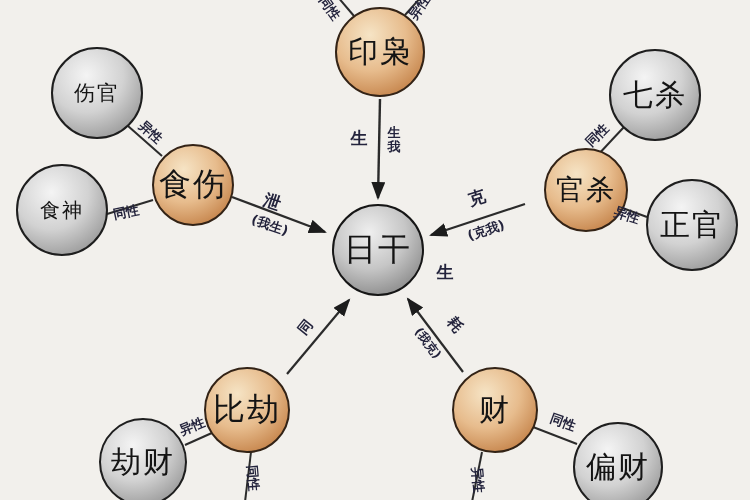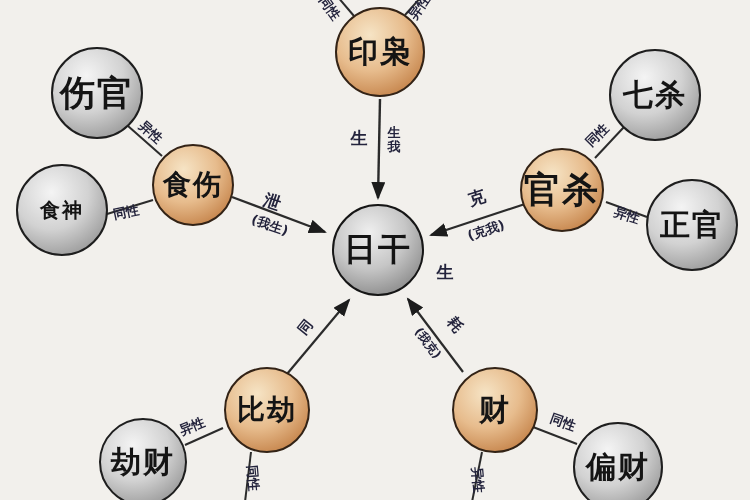--- a/index.html
+++ b/index.html
@@ -5,21 +5,21 @@
   html,body{margin:0;padding:0;}
   body{font-family:"DejaVu Sans",sans-serif;}
   .stage{
     position:relative;width:750px;height:500px;overflow:hidden;
     background:#f2f0ec;
   }
   .wires{position:absolute;left:0;top:0;}
   .node{
     position:absolute;border-radius:50%;
     display:flex;align-items:center;justify-content:center;
-    font-weight:bold;color:#141414;letter-spacing:2px;
+    font-weight:normal;color:#141414;letter-spacing:2px;
     box-sizing:border-box;white-space:nowrap;
   }
   .node.orange{
     background:radial-gradient(circle at 38% 30%, #f6e4c5 0%, #e7bc8d 45%, #c98a52 78%, #ad6f3d 100%);
     border:2.5px solid #332316;
   }
   .node.gray{
     background:radial-gradient(circle at 38% 30%, #f4f4f4 0%, #d2d2d2 45%, #a5a5a5 75%, #878787 100%);
     border:2.5px solid #1e1e1e;
   }
@@ -60,27 +60,27 @@
     <line x1="577" y1="444" x2="533" y2="427" stroke="#2b2b2b" stroke-width="2"></line>
 
     <line x1="251" y1="452" x2="245" y2="502" stroke="#2b2b2b" stroke-width="2"></line>
     <line x1="482" y1="452" x2="472" y2="502" stroke="#2b2b2b" stroke-width="2"></line>
     <line x1="354" y1="16" x2="337" y2="-4" stroke="#2b2b2b" stroke-width="2"></line>
     <line x1="405" y1="15" x2="422" y2="-4" stroke="#2b2b2b" stroke-width="2"></line>
   </svg>
 
   <div class="node orange" style="left:335px;top:7px;width:90px;height:90px;font-size:30px;">印枭</div>
   <div class="node center" style="left:332px;top:204px;width:92px;height:92px;font-size:32px;">日干</div>
-  <div class="node gray" style="left:51px;top:47px;width:92px;height:92px;font-size:35px;">伤官</div>
+  <div class="node gray" style="left:51px;top:47px;width:92px;height:92px;font-size:21px;">伤官</div>
   <div class="node gray" style="left:16px;top:164px;width:92px;height:92px;font-size:20px;">食神</div>
-  <div class="node orange" style="left:152px;top:144px;width:82px;height:82px;font-size:28px;text-align:center;">食伤</div>
+  <div class="node orange" style="left:152px;top:144px;width:82px;height:82px;font-size:32px;text-align:center;">食伤</div>
   <div class="node gray" style="left:609px;top:49px;width:92px;height:92px;font-size:30px;">七杀</div>
   <div class="node gray" style="left:646px;top:179px;width:92px;height:92px;font-size:30px;">正官</div>
-  <div class="node orange" style="left:520px;top:148px;width:84px;height:84px;font-size:36px;">官杀</div>
-  <div class="node orange" style="left:224px;top:367px;width:86px;height:86px;font-size:28px;">比劫</div>
+  <div class="node orange" style="left:544px;top:148px;width:84px;height:84px;font-size:28px;">官杀</div>
+  <div class="node orange" style="left:204px;top:367px;width:86px;height:86px;font-size:32px;">比劫</div>
   <div class="node gray" style="left:99px;top:418px;width:88px;height:88px;font-size:30px;">劫财</div>
   <div class="node orange" style="left:452px;top:367px;width:86px;height:86px;font-size:30px;">财</div>
   <div class="node gray" style="left:573px;top:422px;width:90px;height:90px;font-size:30px;">偏财</div>
 
   <div class="lbl" style="left:359px;top:138px;font-size:17px;">生</div>
   <div class="lbl stack" style="left:393px;top:140px;font-size:13px;width:15px;transform:translate(-50%,-50%);">生我</div>
 
   <div class="lbl" style="left:272px;top:202px;font-size:17px;transform:translate(-50%,-50%) rotate(19deg);">泄</div>
   <div class="lbl" style="left:270px;top:225px;font-size:13px;transform:translate(-50%,-50%) rotate(19deg);">(我生)</div>
 

